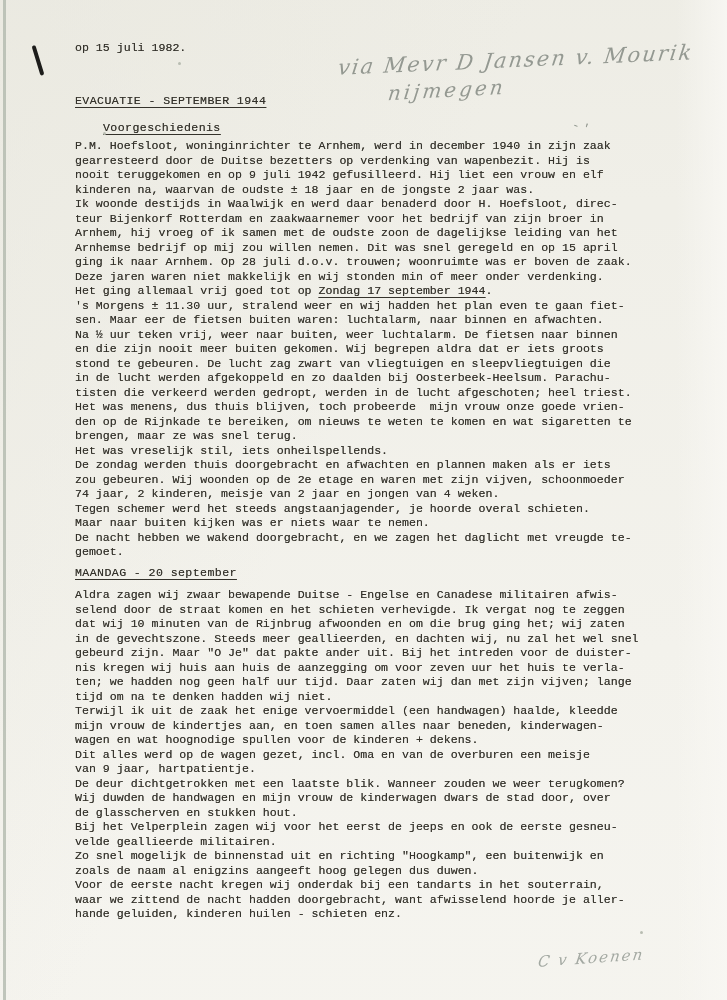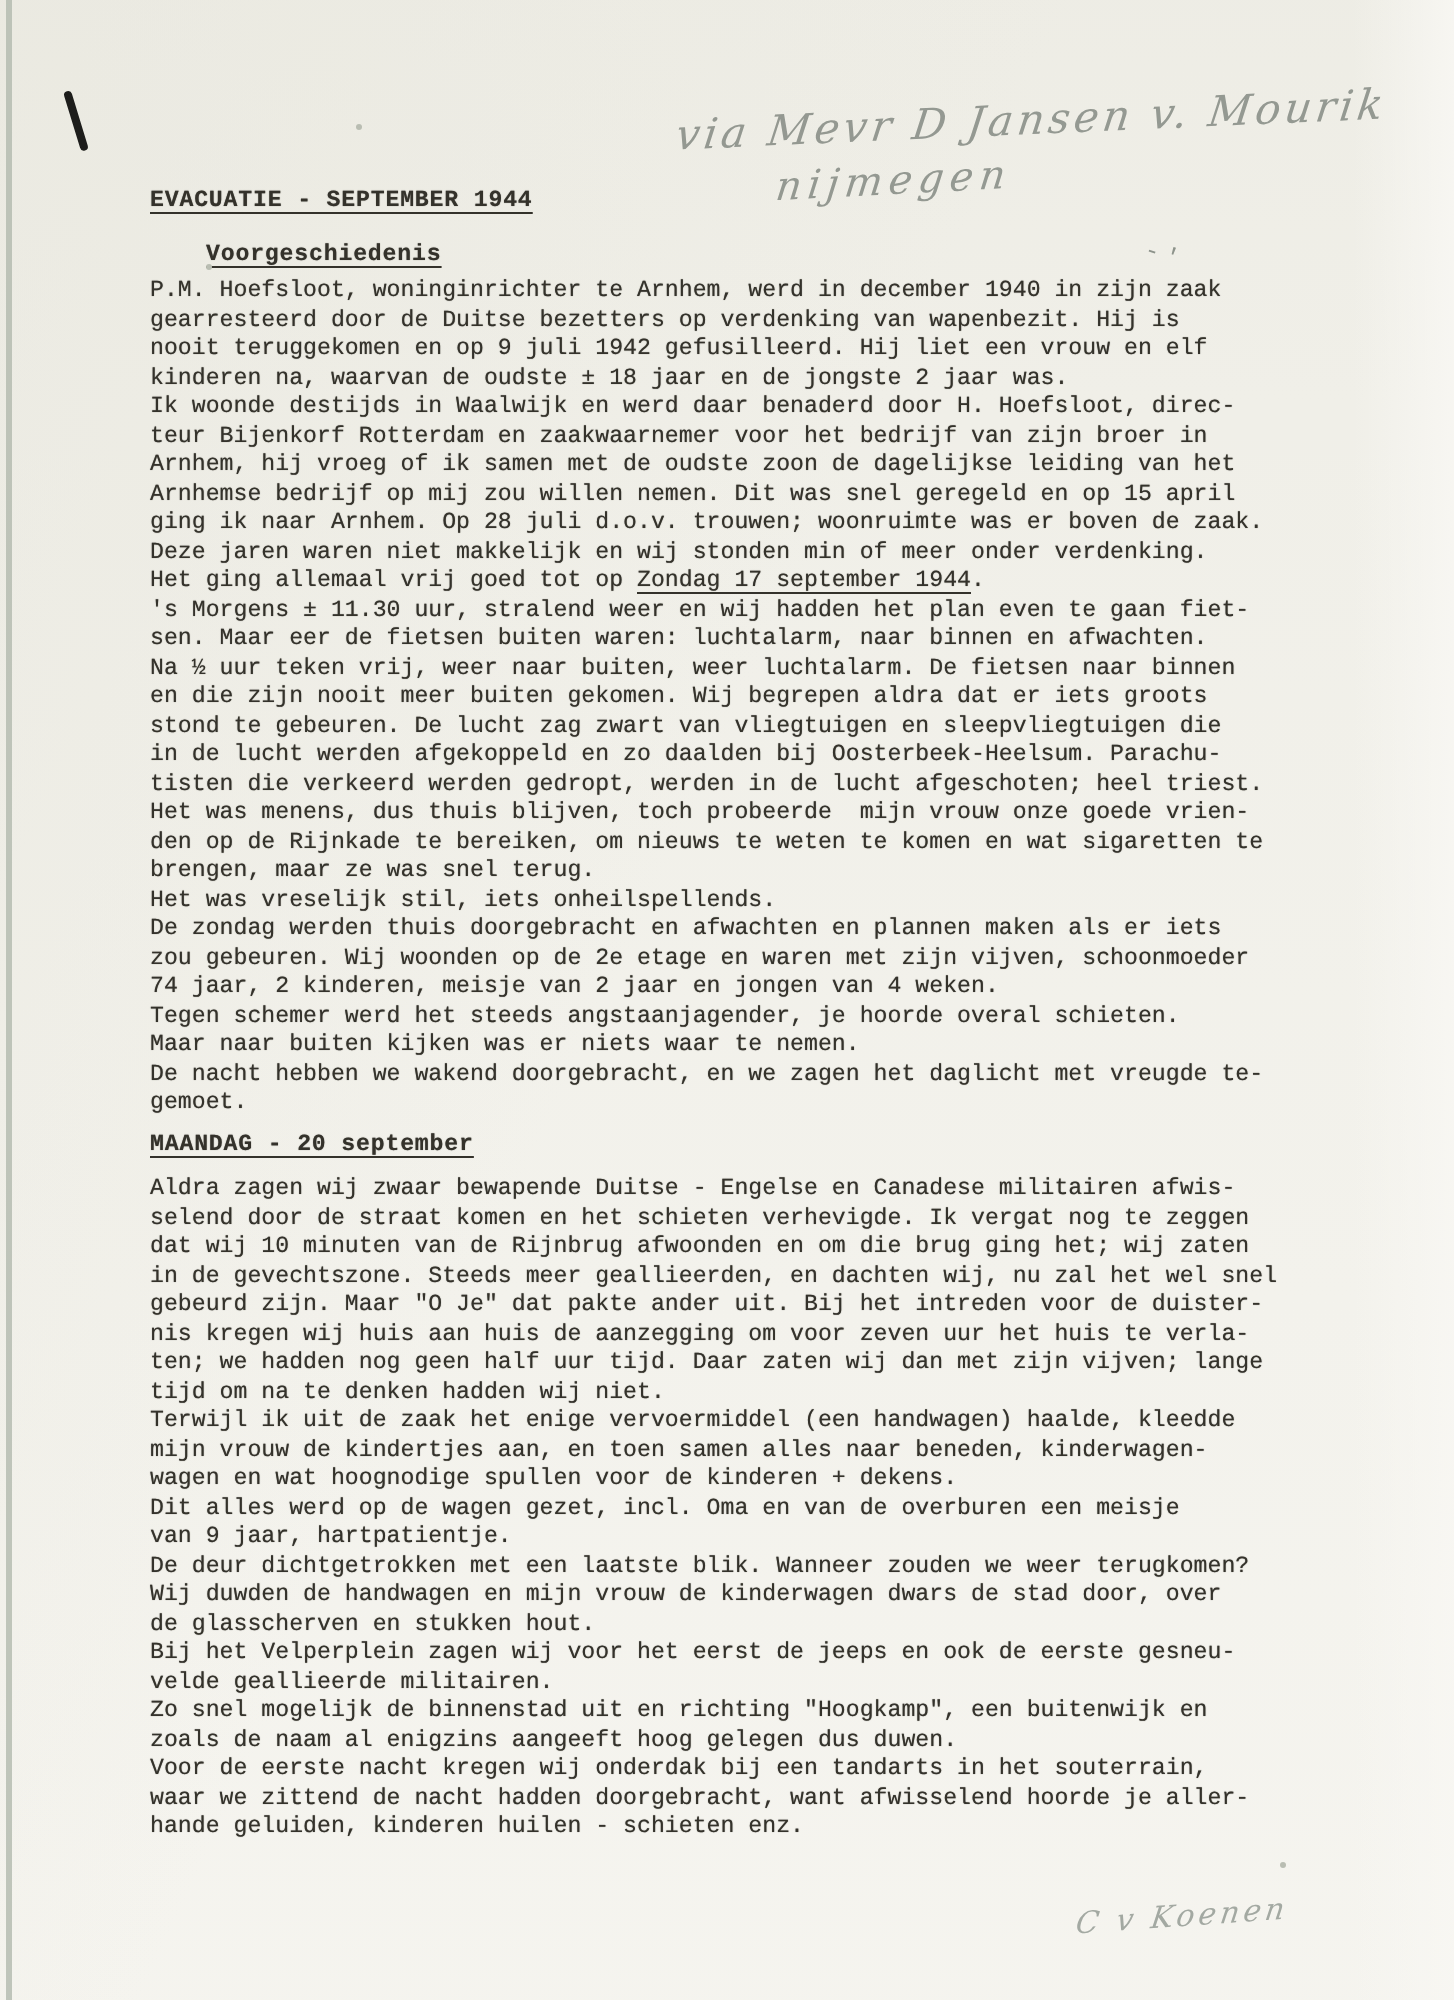--- a/index.html
+++ b/index.html
@@ -10,40 +10,41 @@
       linear-gradient(115deg, rgba(232,231,222,.55) 0%, rgba(240,239,232,0) 45%),
       linear-gradient(270deg, rgba(248,247,243,.9) 0%, rgba(248,247,243,0) 7%),
       linear-gradient(180deg, rgba(236,235,227,.6) 0%, rgba(240,239,232,0) 20%, rgba(246,245,240,.8) 92%);
     font-family:"Liberation Mono","DejaVu Sans Mono",monospace;
   }
   .paper-edge-left{position:absolute;left:3px;top:0;bottom:0;width:3px;background:#aeb5aa;opacity:.75;}
   .typed{position:absolute;left:75px;color:#34322b;font-size:11.6px;line-height:14.5px;white-space:pre;
          text-shadow:0 0 .5px rgba(52,50,43,.65);}
   .tline{height:14.5px;}
   .u{text-decoration:underline;text-underline-offset:2.5px;text-decoration-thickness:1px;}
-  .heading{font-weight:bold;letter-spacing:.4px;}
+  .heading{font-weight:normal;letter-spacing:.4px;}
   .hand{position:absolute;color:#8b9089;font-family:"DejaVu Serif",serif;font-style:italic;
         white-space:pre;opacity:.9;}
   .note1{left:338px;top:48px;font-size:21px;letter-spacing:2px;transform:rotate(-2.5deg) skewX(-10deg);}
   .note2{left:388px;top:78px;font-size:20px;letter-spacing:3px;transform:rotate(-3deg) skewX(-10deg);}
   .sig{left:538px;top:949px;font-size:15px;letter-spacing:2px;color:#9ba19a;transform:rotate(-4deg) skewX(-12deg);}
   .margin-mark{position:absolute;left:36px;top:45px;width:3.5px;height:31px;background:#1d1d1b;
                border-radius:2px;transform:rotate(-17deg);}
   .stray-mark{position:absolute;left:572px;top:121px;color:#8d938b;font-size:12px;
               transform:rotate(18deg);letter-spacing:3px;}
   .speck{position:absolute;width:3px;height:3px;border-radius:50%;background:#b9bdb2;}
 </style>
 </head>
 <body>
 
 <div class="scan">
   <div class="paper-edge-left"></div>
   <div class="margin-mark"></div>
 
   <div class="typed" style="top:12px;">
+    <div class="tline">op 15 juli 1982.</div>
   </div>
 
   <div class="hand note1">via Mevr D Jansen v. Mourik</div>
   <div class="hand note2">nijmegen</div>
   <div class="stray-mark">-'</div>
 
   <div class="typed heading u" style="top:94px;">EVACUATIE - SEPTEMBER 1944</div>
 
   <div class="typed heading u" style="top:121px;margin-left:28px;">Voorgeschiedenis</div>
   <div class="typed" style="top:139px;"><div class="tline"><span>P.M. Hoefsloot, woninginrichter te Arnhem, werd in december 1940 in zijn zaak</span></div><div class="tline"><span>gearresteerd door de Duitse bezetters op verdenking van wapenbezit. Hij is</span></div><div class="tline"><span>nooit teruggekomen en op 9 juli 1942 gefusilleerd. Hij liet een vrouw en elf</span></div><div class="tline"><span>kinderen na, waarvan de oudste ± 18 jaar en de jongste 2 jaar was.</span></div><div class="tline"><span>Ik woonde destijds in Waalwijk en werd daar benaderd door H. Hoefsloot, direc-</span></div><div class="tline"><span>teur Bijenkorf Rotterdam en zaakwaarnemer voor het bedrijf van zijn broer in</span></div><div class="tline"><span>Arnhem, hij vroeg of ik samen met de oudste zoon de dagelijkse leiding van het</span></div><div class="tline"><span>Arnhemse bedrijf op mij zou willen nemen. Dit was snel geregeld en op 15 april</span></div><div class="tline"><span>ging ik naar Arnhem. Op 28 juli d.o.v. trouwen; woonruimte was er boven de zaak.</span></div><div class="tline"><span>Deze jaren waren niet makkelijk en wij stonden min of meer onder verdenking.</span></div><div class="tline"><span>Het ging allemaal vrij goed tot op </span><span class="u">Zondag 17 september 1944</span><span>.</span></div><div class="tline"><span>'s Morgens ± 11.30 uur, stralend weer en wij hadden het plan even te gaan fiet-</span></div><div class="tline"><span>sen. Maar eer de fietsen buiten waren: luchtalarm, naar binnen en afwachten.</span></div><div class="tline"><span>Na ½ uur teken vrij, weer naar buiten, weer luchtalarm. De fietsen naar binnen</span></div><div class="tline"><span>en die zijn nooit meer buiten gekomen. Wij begrepen aldra dat er iets groots</span></div><div class="tline"><span>stond te gebeuren. De lucht zag zwart van vliegtuigen en sleepvliegtuigen die</span></div><div class="tline"><span>in de lucht werden afgekoppeld en zo daalden bij Oosterbeek-Heelsum. Parachu-</span></div><div class="tline"><span>tisten die verkeerd werden gedropt, werden in de lucht afgeschoten; heel triest.</span></div><div class="tline"><span>Het was menens, dus thuis blijven, toch probeerde  mijn vrouw onze goede vrien-</span></div><div class="tline"><span>den op de Rijnkade te bereiken, om nieuws te weten te komen en wat sigaretten te</span></div><div class="tline"><span>brengen, maar ze was snel terug.</span></div><div class="tline"><span>Het was vreselijk stil, iets onheilspellends.</span></div><div class="tline"><span>De zondag werden thuis doorgebracht en afwachten en plannen maken als er iets</span></div><div class="tline"><span>zou gebeuren. Wij woonden op de 2e etage en waren met zijn vijven, schoonmoeder</span></div><div class="tline"><span>74 jaar, 2 kinderen, meisje van 2 jaar en jongen van 4 weken.</span></div><div class="tline"><span>Tegen schemer werd het steeds angstaanjagender, je hoorde overal schieten.</span></div><div class="tline"><span>Maar naar buiten kijken was er niets waar te nemen.</span></div><div class="tline"><span>De nacht hebben we wakend doorgebracht, en we zagen het daglicht met vreugde te-</span></div><div class="tline"><span>gemoet.</span></div></div>

